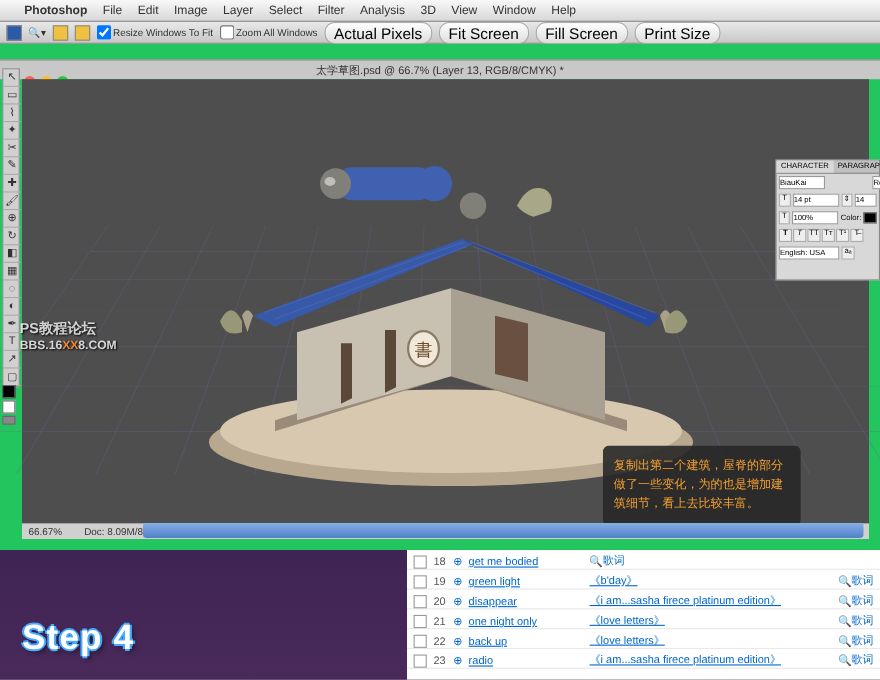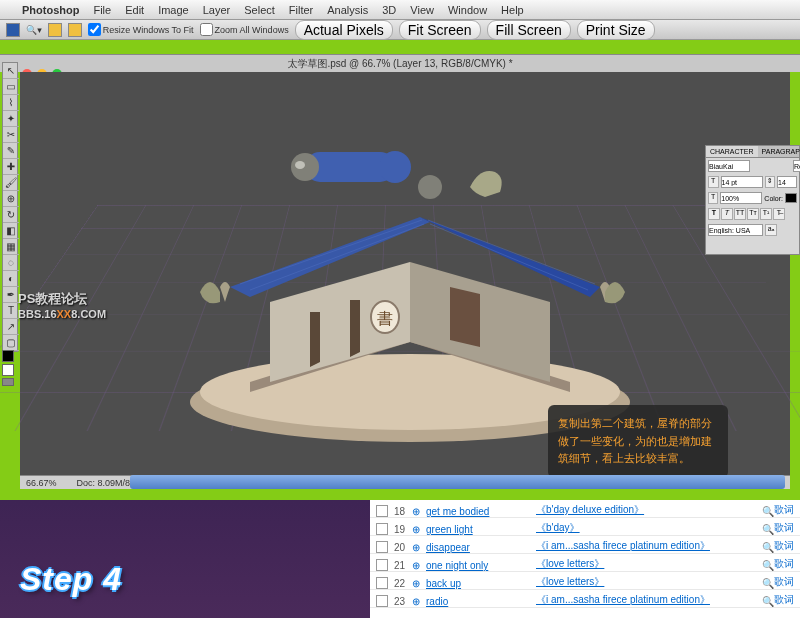--- a/index.html
+++ b/index.html
@@ -4,21 +4,21 @@
 <style>
 *{margin:0;padding:0;box-sizing:border-box;font-family:Arial,sans-serif}
 body{width:800px;height:618px;background:linear-gradient(180deg,#1a1238 0%,#2a1a4a 50%,#4a2a5a 100%);overflow:hidden;position:relative}
 .menubar{height:20px;background:linear-gradient(#f8f8f8,#d8d8d8);display:flex;align-items:center;padding:0 8px;font-size:11px;color:#333;border-bottom:1px solid #999}
 .menubar span{margin-right:14px;cursor:default}
 .apple{font-size:14px;margin-right:10px}
 .toolbar{height:20px;background:linear-gradient(#e8e8e8,#c8c8c8);display:flex;align-items:center;padding:0 6px;font-size:9px;color:#333;border-bottom:1px solid #999;gap:6px}
 .toolbar .btn{background:linear-gradient(#fff,#ddd);border:1px solid #aaa;border-radius:9px;padding:1px 8px;font-size:14px}
 .toolbar .icon-sq{width:14px;height:14px;background:#f0c040;border:1px solid #888}
 .toolbar .cb{display:flex;align-items:center;gap:2px}
-.canvas-area{position:absolute;top:40px;left:0;width:800px;height:460px;background:#84cc16}
+.canvas-area{position:absolute;top:40px;left:0;width:800px;height:460px;background:#22c55e}
 .win-traffic{position:absolute;top:14px;left:22px;display:flex;gap:5px}
 .win-traffic div{width:10px;height:10px;border-radius:50%}
 .doc-tab{position:absolute;top:14px;left:0;width:800px;height:18px;background:#c8c8c8;border-top:1px solid #888;display:flex;align-items:center;justify-content:center;font-size:10px;color:#333}
 .canvas{position:absolute;top:32px;left:20px;width:770px;height:410px;background:#4e4e4e}
 .grid{position:absolute;inset:0;background-image:linear-gradient(rgba(120,90,150,0.3) 1px,transparent 1px),linear-gradient(90deg,rgba(120,90,150,0.3) 1px,transparent 1px);background-size:60px 60px;transform:perspective(800px) rotateX(55deg);transform-origin:center 60%}
 .tools{position:absolute;top:62px;left:2px;width:16px;background:#d0d0d0;border:1px solid #888;display:flex;flex-direction:column}
 .tools div{width:16px;height:16px;border-bottom:1px solid #aaa;font-size:10px;text-align:center;line-height:16px;color:#333}
 .swatch{position:absolute;top:350px;left:2px;width:16px}
 .swatch div{width:12px;height:12px;margin-bottom:2px;border:1px solid #666}
 .char-panel{position:absolute;top:145px;right:0;width:95px;height:110px;background:#d8d8d8;border:1px solid #888;font-size:8px}
@@ -27,21 +27,21 @@
 .char-tabs .active{background:#d8d8d8}
 .char-row{display:flex;align-items:center;padding:2px;gap:2px}
 .char-row input{width:42px;height:12px;font-size:7px;border:1px solid #999}
 .char-row .ico{width:12px;height:12px;background:#eee;border:1px solid #aaa;font-size:7px;text-align:center}
 .watermark{position:absolute;top:290px;left:18px;color:rgba(255,255,255,0.8);font-size:13px;font-weight:bold;text-shadow:1px 1px 2px #000}
 .watermark .url{font-size:11px}
 .watermark .xx{color:#e83}
 .annotation{position:absolute;top:405px;right:72px;width:180px;background:rgba(40,40,40,0.9);border-radius:6px;padding:10px;font-size:11px;color:#f5a030;line-height:1.6}
 .status{position:absolute;top:475px;left:20px;width:770px;height:14px;background:#d0d0d0;border-top:1px solid #888;font-size:9px;color:#333;display:flex;align-items:center;padding:0 6px;gap:20px}
 .scroll-track{position:absolute;top:475px;left:130px;width:655px;height:14px;background:linear-gradient(#88b0e8,#5080c8);border-radius:3px}
-.step-label{position:absolute;bottom:20px;left:20px;font-size:32px;font-weight:900;color:#fff;text-shadow:2px 0 #4af,-2px 0 #4af,0 2px #4af,0 -2px #4af,3px 3px 5px rgba(0,0,0,0.5);font-style:italic;letter-spacing:1px}
+.step-label{position:absolute;bottom:20px;left:20px;font-size:32px;font-weight:900;color:#fff;text-shadow:2px 0 #4af,-2px 0 #4af,0 2px #4af,0 -2px #4af,3px 3px 5px rgba(0,0,0,0.5);letter-spacing:1px}
 .table-area{position:absolute;top:500px;left:370px;width:430px;height:118px;background:#fff;font-size:10px;overflow:hidden}
 .tbl-row{display:flex;align-items:flex-end;height:18px;border-bottom:1px solid #e8e8e8;padding:0 6px}
 .tbl-row .cb{width:12px;height:12px;border:1px solid #999;margin-right:6px}
 .tbl-row .num{width:18px;color:#555}
 .tbl-row .play{width:14px;color:#06c}
 .tbl-row .name{width:110px;color:#06c;text-decoration:underline}
 .tbl-row .album{flex:1;color:#06c;text-decoration:underline}
 .tbl-row .acts{display:flex;gap:4px;color:#06c}
 .tbl-row .mag{width:12px}
 .building{position:absolute;top:70px;left:150px;width:480px;height:300px}
@@ -208,21 +208,20 @@
 <div class="scroll-track"></div>
 
 <div class="step-label">Step 4</div>
 
 <div class="table-area">
   <div class="tbl-row">
       <div class="cb"></div>
       <span class="num">18</span>
       <span class="play">⊕</span>
       <span class="name">get me bodied</span>
-      <span class="album">《b'day deluxe edition》</span>
       <span class="mag">🔍</span>
       <span class="acts">歌词</span>
     </div>
   <div class="tbl-row">
       <div class="cb"></div>
       <span class="num">19</span>
       <span class="play">⊕</span>
       <span class="name">green light</span>
       <span class="album">《b'day》</span>
       <span class="mag">🔍</span>

